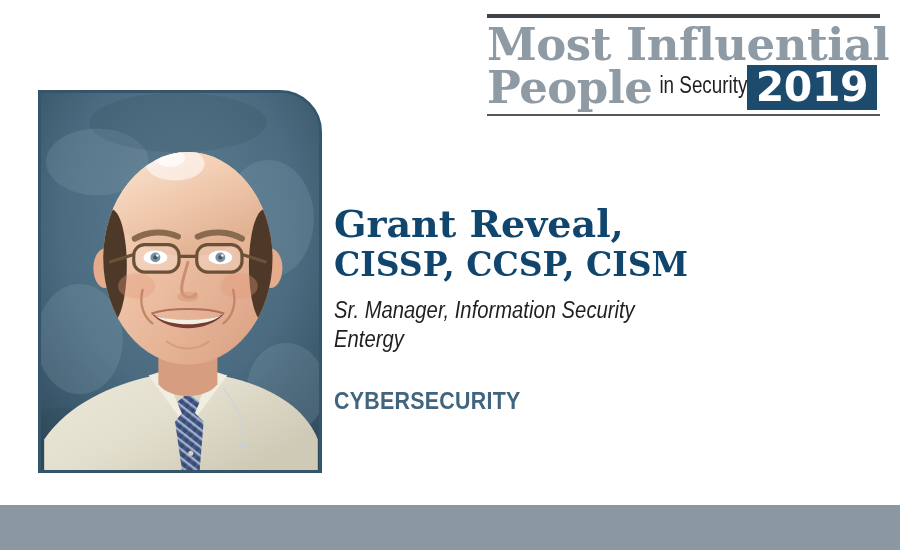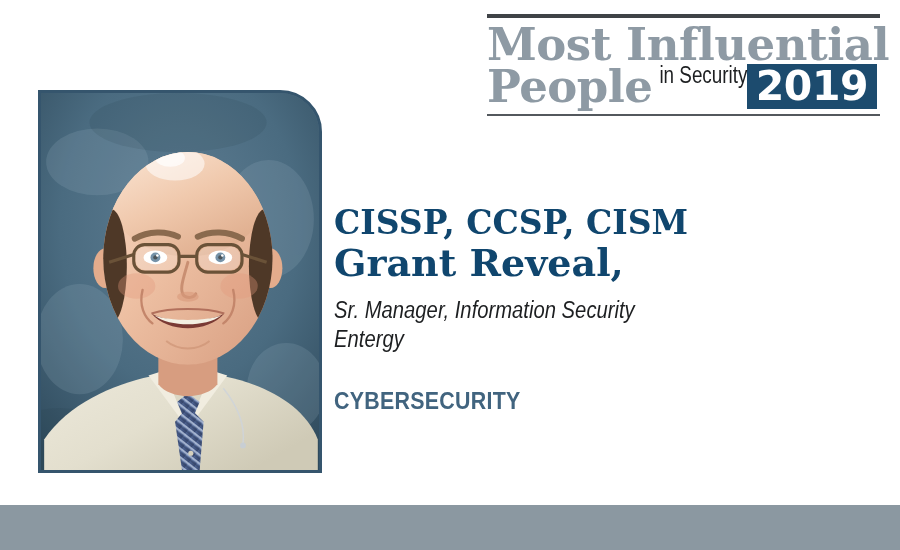--- a/index.html
+++ b/index.html
@@ -41,21 +41,21 @@
     font-weight: bold;
     font-size: 45px;
     line-height: 47px;
     letter-spacing: -0.5px;
     color: #8e9aa4;
     margin-top: 3px;
     white-space: nowrap;
   }
   #badge-line2 {
     display: flex;
-    align-items: flex-start;
+    align-items: center;
     margin-top: -4px;
     height: 46px;
   }
   #badge-people {
     font-family: "DejaVu Serif", "Liberation Serif", serif;
     font-weight: bold;
     font-size: 45px;
     line-height: 45px;
     letter-spacing: -0.5px;
     color: #8e9aa4;
@@ -312,22 +312,22 @@
       <path d="M128 252 C 140 262 160 262 172 252" stroke="#c98f72" stroke-width="2" fill="none" opacity="0.6"></path>
 
       <path d="M186 300 C 202 320 208 340 206 356" stroke="#cfd4d8" stroke-width="1.6" fill="none" opacity="0.9"></path>
       <circle cx="206" cy="358" r="3" fill="#c8ced3"></circle>
 
       <circle cx="153" cy="366" r="2.6" fill="#d5d0bd"></circle>
     </svg>
   </div>
 
   <div id="info">
+    <div id="person-name">Grant Reveal,</div>
     <div id="person-credentials">CISSP, CCSP, CISM</div>
-    <div id="person-name">Grant Reveal,</div>
     <div id="person-title">Sr. Manager, Information Security</div>
     <div id="person-company">Entergy</div>
     <div id="person-category">CYBERSECURITY</div>
   </div>
 
   <div id="bottom-bar"></div>
 
 </div>
 
 </body></html>

